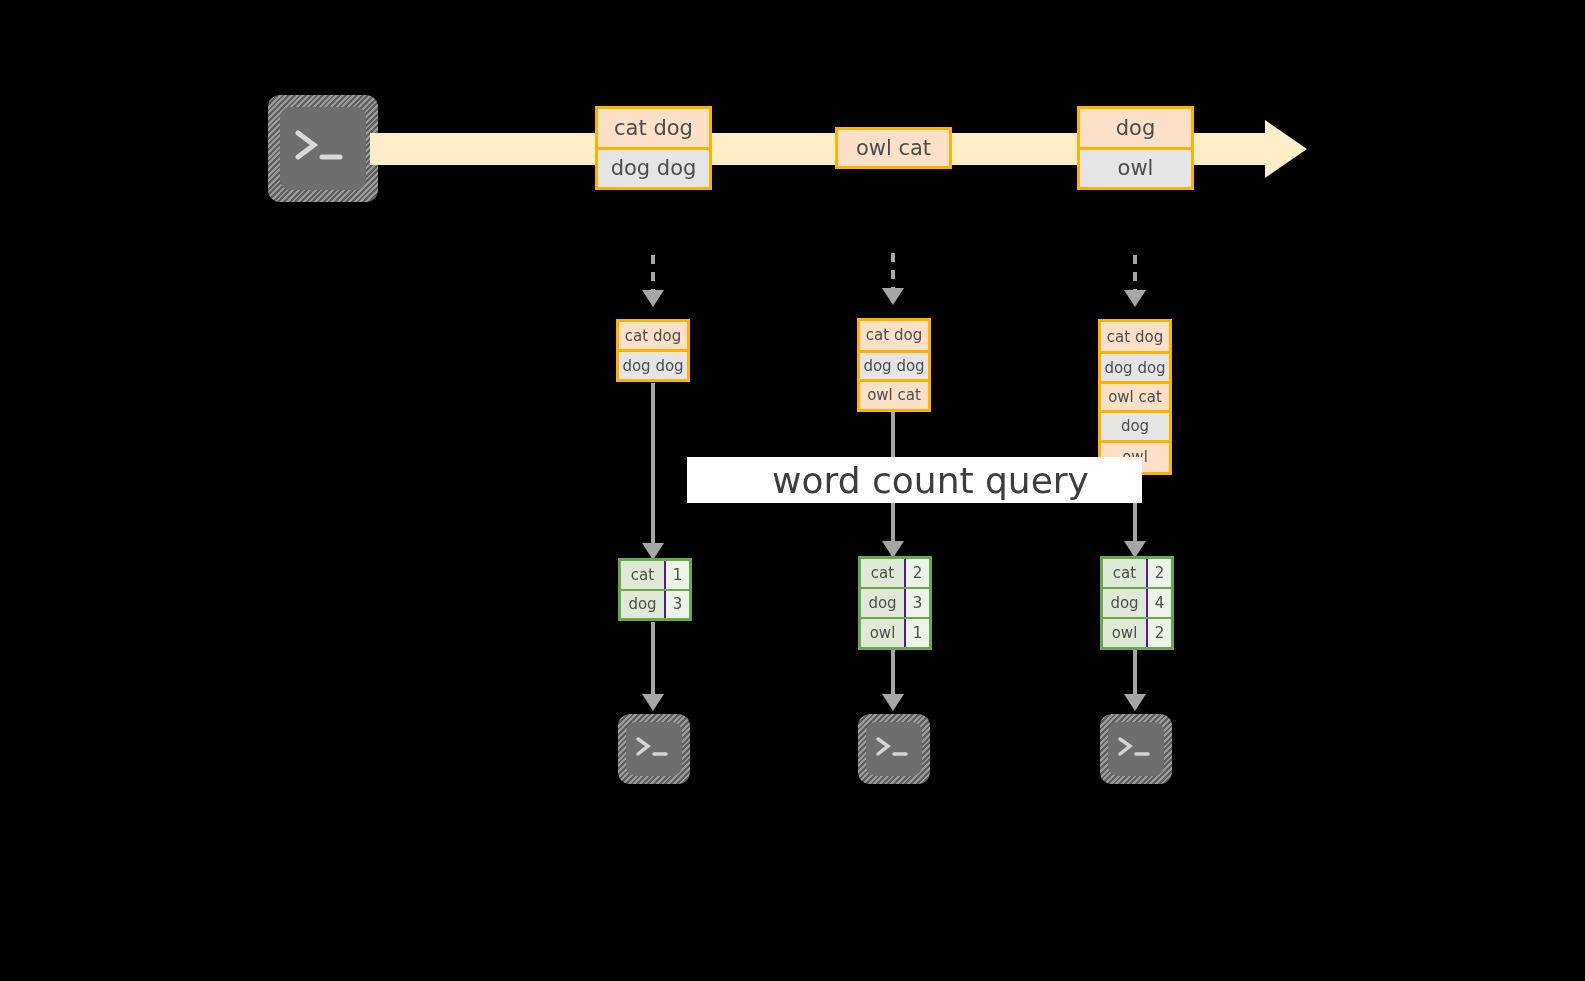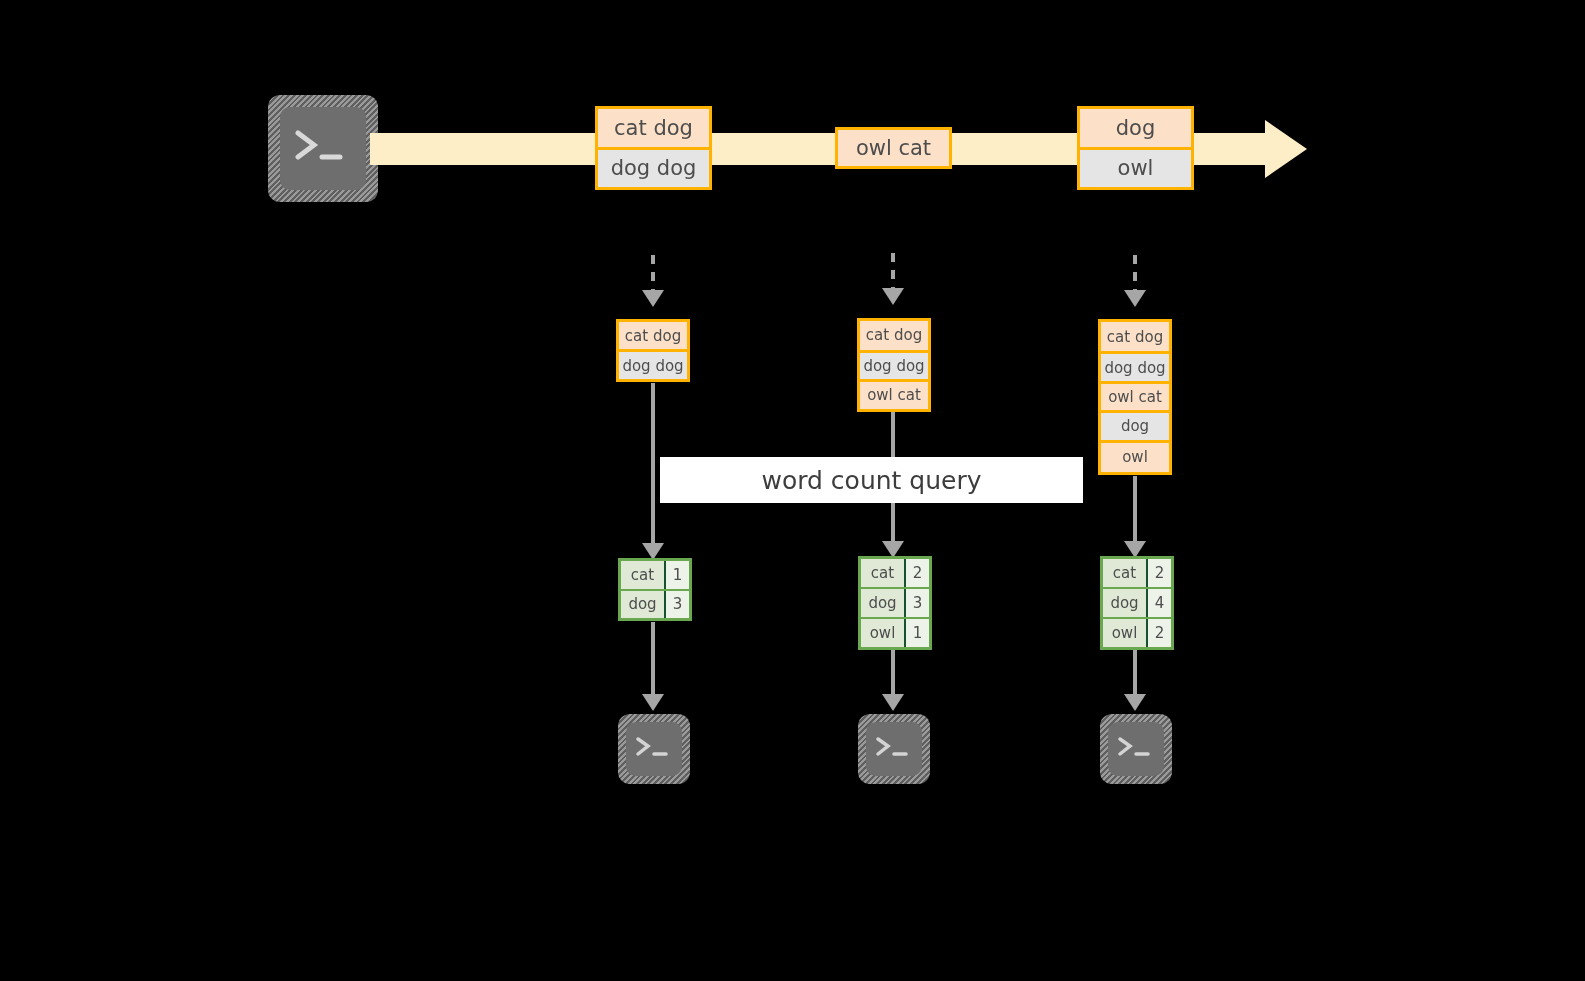--- a/index.html
+++ b/index.html
@@ -26,21 +26,21 @@
   .recrow.dk{background:#fce0c8;}
   .recrow.sep{border-top:3px solid #ffb300;}
 
   
   .gtable{position:absolute;box-sizing:border-box;border:3px solid #6aa84f;
     display:flex;flex-direction:column;background:#dfe9d6;}
   .gtrow{box-sizing:border-box;display:flex;flex:1 1 auto;}
   .gtrow.sep{border-top:2px solid #6aa84f;}
   .gtc-key{box-sizing:border-box;display:flex;align-items:center;
     justify-content:center;color:#4d4d4d;background:#dfe9d6;
-    border-right:2px solid #14532d;}
+    border-right:2px solid #4c1d95;}
   .gtc-val{box-sizing:border-box;display:flex;align-items:center;
     justify-content:center;color:#4d4d4d;background:#eef3ea;}
 
   
   .vline{position:absolute;background:#a6a6a6;}
   .vdash{position:absolute;
     background:repeating-linear-gradient(to bottom,#a6a6a6 0 9px,transparent 9px 17px);}
   .vhead{position:absolute;width:0;height:0;
     border-left:11px solid transparent;border-right:11px solid transparent;
     border-top:17px solid #a6a6a6;}
@@ -112,21 +112,21 @@
 
   <div class="vline" style="left:651px;top:383px;width:4px;height:163px;"></div>
   <div class="vhead" style="left:642px;top:543px;"></div>
 
   <div class="vline" style="left:891px;top:412px;width:4px;height:134px;"></div>
   <div class="vhead" style="left:882px;top:541px;"></div>
 
   <div class="vline" style="left:1133px;top:476px;width:4px;height:70px;"></div>
   <div class="vhead" style="left:1124px;top:541px;"></div>
 
-  <div class="querybox" style="left:660px;top:457px;width:423px;height:46px;font-size:25px;">word count query</div>
+  <div class="querybox" style="left:687px;top:457px;width:423px;height:46px;font-size:36px;padding-left:32px;">word count query</div>
 
   <div class="gtable" style="left:618px;top:558px;width:74px;height:63px;font-size:15px;">
     <div class="gtrow">
       <div class="gtc-key" style="width:45px;">cat</div>
       <div class="gtc-val" style="flex:1;">1</div>
     </div>
     <div class="gtrow sep">
       <div class="gtc-key" style="width:45px;">dog</div>
       <div class="gtc-val" style="flex:1;">3</div>
     </div>

